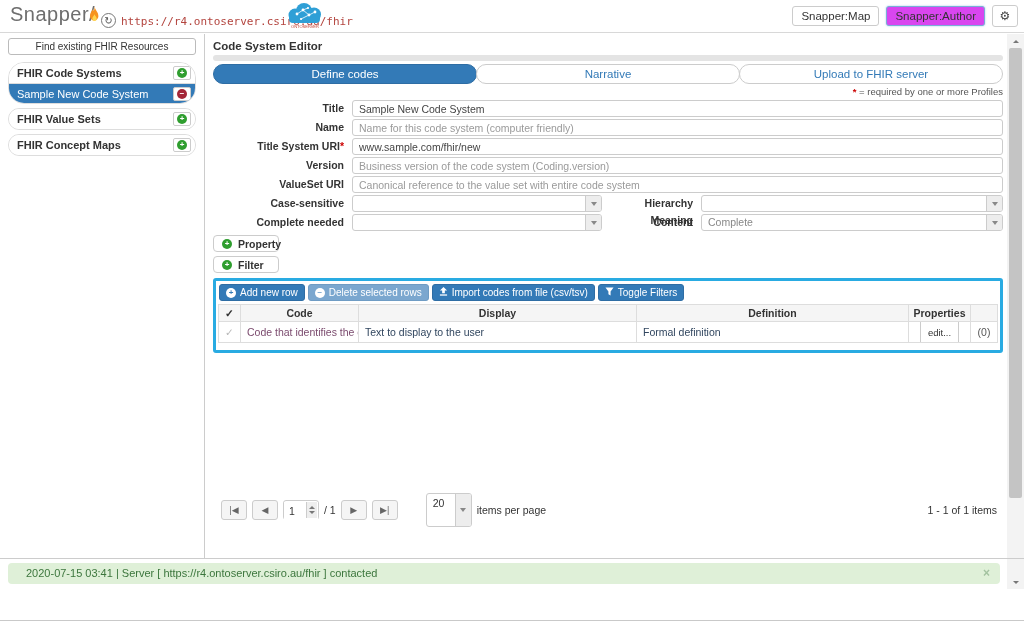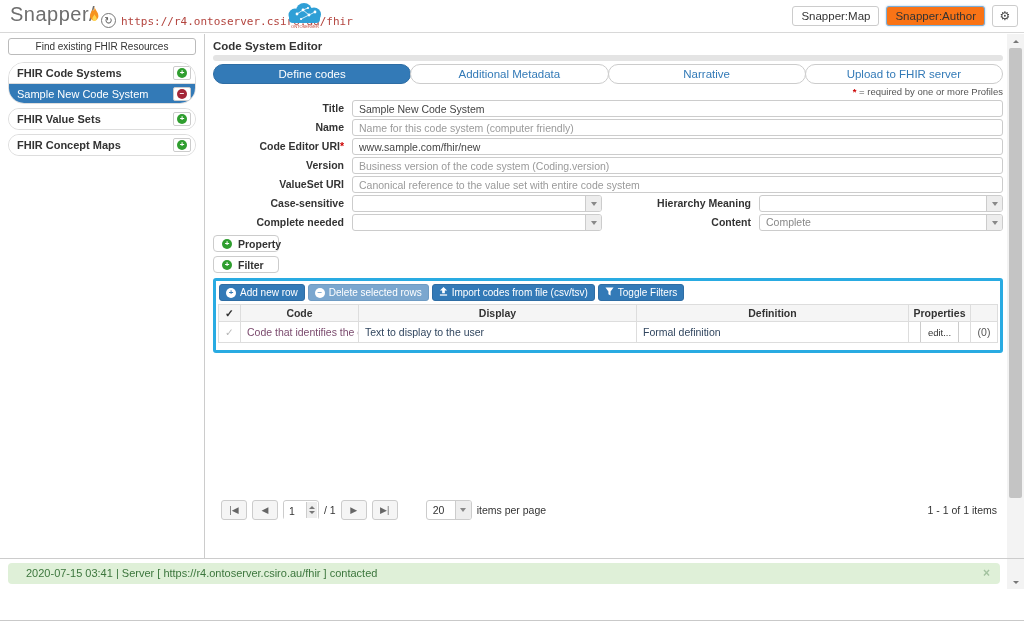--- a/index.html
+++ b/index.html
@@ -8,21 +8,21 @@
 
   
   .hdr { position:absolute; top:0; left:0; width:1024px; height:33px; background:#fff; border-bottom:1px solid #d8d8d8; }
   .logo { position:absolute; left:10px; top:3px; font-size:20px; color:#6e6e6e; letter-spacing:.5px; }
   .flame { position:absolute; left:88px; top:6px; }
   .refresh-btn { position:absolute; left:101px; top:13px; width:15px; height:15px; border:1px solid #777; border-radius:50%; font-size:10px; line-height:13px; text-align:center; color:#555; background:#fff; }
   .srv-url { position:absolute; left:121px; top:15px; font-family:"DejaVu Sans Mono","Liberation Mono",monospace; font-size:11px; color:#b3443e; }
   .cloudlogo { position:absolute; left:284px; top:2px; width:42px; height:30px; }
   .hdr-right { position:absolute; right:6px; top:5px; display:flex; gap:7px; align-items:center; }
   .hbtn { font-size:11.5px; padding:3px 8px; border:1px solid #ccc; border-radius:3px; background:#fff; color:#333; }
-  .hbtn.active { background:#f97316; border-color:#7aadd8; box-shadow:0 0 2px #9cc4e4; }
+  .hbtn.active { background:#d946ef; border-color:#7aadd8; box-shadow:0 0 2px #9cc4e4; }
   .gearbtn { width:26px; height:22px; border:1px solid #ccc; border-radius:3px; background:#fff; font-size:12px; color:#444; text-align:center; line-height:20px; }
 
   
   .sidebar { position:absolute; left:8px; top:38px; width:188px; }
   .findbtn { width:100%; height:17px; font-size:10px; border:1px solid #bbb; border-radius:3px; background:#fff; color:#333; text-align:center; line-height:15px; margin-bottom:7px; }
   .sb-group { border:1px solid #ddd; border-radius:16px; margin-bottom:4px; overflow:hidden; background:#fff; }
   .sb-item { height:20px; display:flex; align-items:center; padding:0 4px 0 8px; background:#fff; }
   .sb-item + .sb-item { border-top:1px solid #ddd; }
   .sb-item.selected { background:#337ab7; }
   .sb-label { flex:1; font-size:11px; font-weight:bold; color:#333; white-space:nowrap; overflow:hidden; }
@@ -55,21 +55,21 @@
   .finput { flex:1; height:17px; border:1px solid #ccc; border-radius:3px; font-size:10.5px; padding:0 6px; color:#444; font-family:"Liberation Sans",sans-serif; }
   .finput::placeholder { color:#9a9a9a; }
   .fselect { position:relative; height:17px; border:1px solid #ccc; border-radius:3px; background:#fff; }
   .sel-text { display:block; font-size:10.5px; color:#888; line-height:15px; padding:0 20px 0 6px; overflow:hidden; white-space:nowrap; }
   .sel-arrow { position:absolute; right:0; top:0; bottom:0; width:16px; background:#ededed; border-left:1px solid #ccc; border-radius:0 2px 2px 0; display:flex; align-items:center; justify-content:center; }
   .tri-down { width:0; height:0; border-left:3.5px solid transparent; border-right:3.5px solid transparent; border-top:4.5px solid #888; }
   .tri-up-s { width:0; height:0; border-left:3px solid transparent; border-right:3px solid transparent; border-bottom:3.5px solid #777; }
   .tri-down-s { width:0; height:0; border-left:3px solid transparent; border-right:3px solid transparent; border-top:3.5px solid #777; }
   .fsel1 { width:250px; flex:none; }
   .flabel2 { flex:1; text-align:right; font-size:10.5px; font-weight:bold; color:#333; line-height:17px; margin-right:8px; }
-  .fsel2 { width:244px; flex:none; }
+  .fsel2 { width:302px; flex:none; }
 
   .pill-btn { display:flex; align-items:center; gap:6px; width:66px; height:17px; border:1px solid #ccc; border-radius:4px; background:#fff; font-size:10.5px; font-weight:bold; color:#333; padding:0 8px; margin-top:4px; }
   .pill-btn .circ { flex:none; }
 
   
   .grid-box { margin-top:5px; border:3px solid #29abe2; border-radius:3px; background:#fff; padding:2px; }
   .grid-toolbar { display:flex; gap:3px; padding:1px 1px 3px 1px; }
   .tbtn { display:flex; align-items:center; gap:4px; background:#337ab7; border:1px solid #2e6da4; border-radius:3px; color:#fff; font-size:10px; padding:2px 6px; white-space:nowrap; }
   .tbtn .wcirc { width:10px; height:10px; border-radius:50%; background:#fff; color:#337ab7; font-size:8px; font-weight:bold; line-height:10px; text-align:center; }
   .tbtn.disabled { background:#7ba7cf; border-color:#6f9cc4; }
@@ -86,21 +86,21 @@
   .editbtn { border:1px solid #ccc; border-radius:3px; background:#fff; font-size:9.5px; color:#333; padding:17px 7px; }
   .grid-bottom-pad { height:5px; }
 
   
   .pag-row { position:relative; margin-top:146px; height:22px; display:flex; align-items:center; gap:5px; padding-left:8px; }
   .pgbtn { min-width:26px; height:20px; background:#f5f5f5; border:1px solid #ccc; border-radius:3px; color:#666; font-size:9px; text-align:center; line-height:18px; }
   .pginput { position:relative; width:36px; height:20px; border:1px solid #ccc; border-radius:3px; background:#fff; }
   .pginput input { width:100%; height:100%; border:none; font-size:10.5px; padding:0 13px 0 5px; color:#333; font-family:"Liberation Sans",sans-serif; }
   .spinbox { position:absolute; right:1px; top:1px; bottom:1px; width:11px; background:#eee; border-left:1px solid #ccc; display:flex; flex-direction:column; align-items:center; justify-content:center; gap:2px; }
   .of-label { font-size:10.5px; color:#333; }
-  .ppsel { width:46px; height:20px; }
+  .ppsel { width:46px; height:34px; }
   .ppsel .sel-text { line-height:18px; color:#333; }
   .pp-label { font-size:10.5px; color:#333; }
   .range { position:absolute; right:6px; top:5px; font-size:10.5px; color:#333; }
 
   
   .sbar { position:absolute; right:0; top:34px; width:17px; height:555px; background:#f3f3f3; }
   .sb-arrow { position:absolute; left:0; width:17px; height:14px; display:flex; align-items:center; justify-content:center; }
   .sb-arrow.up { top:0; } .sb-arrow.down { bottom:0; }
   .thumb { position:absolute; top:14px; left:2px; width:13px; height:450px; background:#c4c4c4; border-radius:2px; }
 
@@ -185,41 +185,40 @@
   </div>
 
   <div class="vdivider"></div>
 
   <div class="main">
     <div class="panel-title">Code System Editor</div>
     <div class="grey-strip"></div>
 
     <div class="tabs">
       <div class="tab active">Define codes</div>
-      <div class="tab">Additional Metadata</div>
       <div class="tab">Narrative</div>
       <div class="tab">Upload to FHIR server</div>
     </div>
 
     <div class="req-note">
       <span class="star">*</span>
       <span>= required by one or more Profiles</span>
     </div>
 
     <div class="form">
       <div class="frow">
         <label class="flabel">Title</label>
         <input class="finput" value="Sample New Code System" style="">
       </div>
       <div class="frow">
         <label class="flabel">Name</label>
         <input class="finput" placeholder="Name for this code system (computer friendly)" style="">
       </div>
       <div class="frow">
-        <label class="flabel"><span>Code Editor URI</span><span class="star">*</span></label>
+        <label class="flabel"><span>Title System URI</span><span class="star">*</span></label>
         <input class="finput" value="www.sample.com/fhir/new" style="">
       </div>
       <div class="frow">
         <label class="flabel">Version</label>
         <input class="finput" placeholder="Business version of the code system (Coding.version)" style="">
       </div>
       <div class="frow">
         <label class="flabel">ValueSet URI</label>
         <input class="finput" placeholder="Canonical reference to the value set with entire code system" style="">
       </div>

